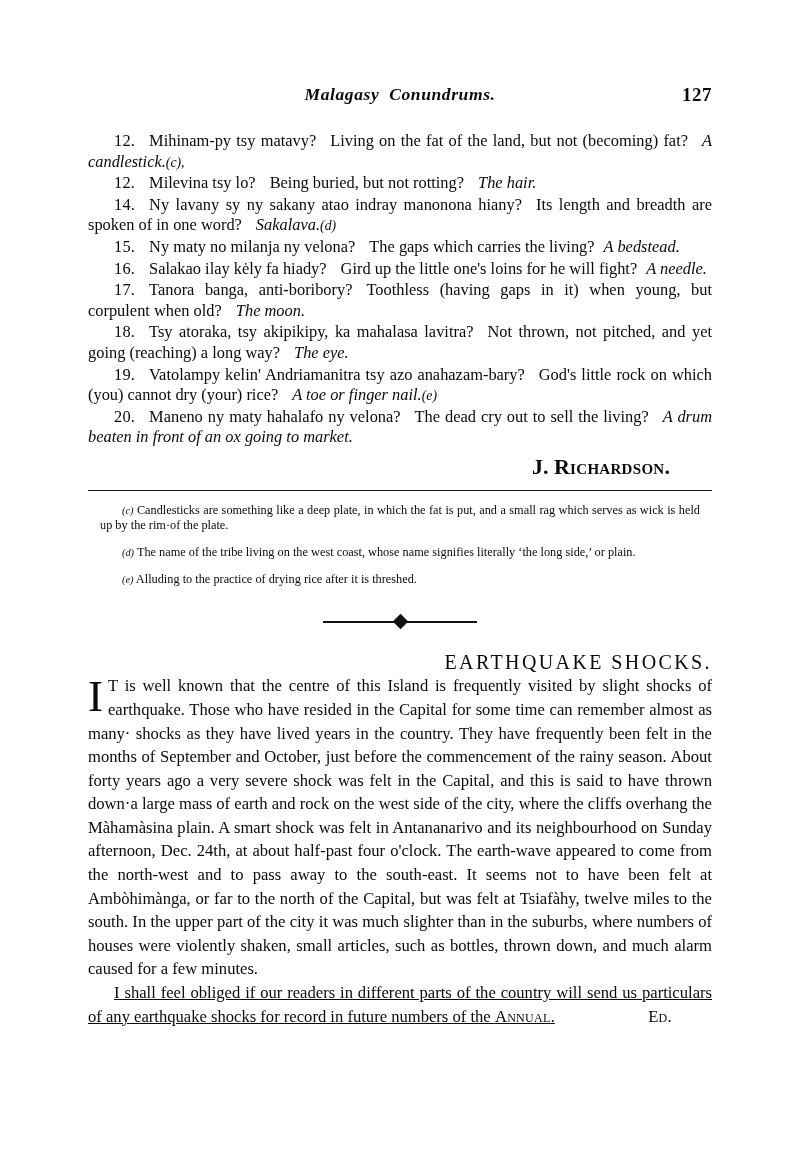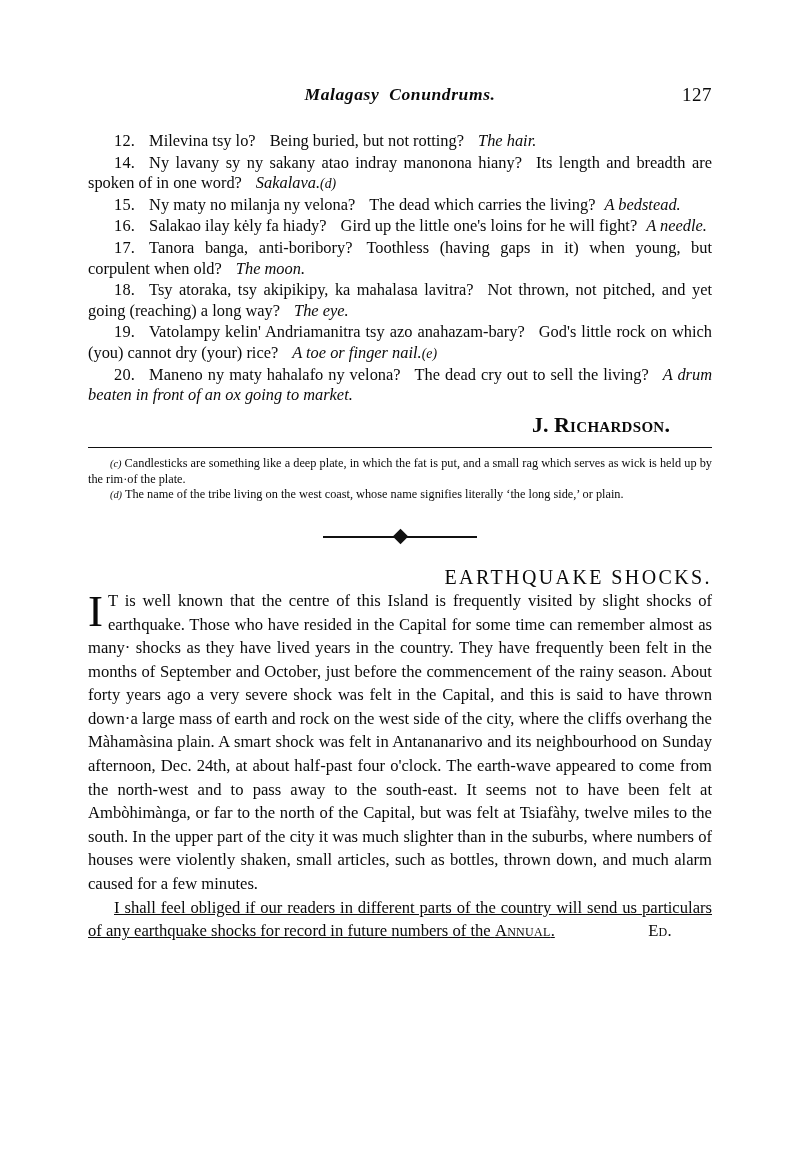--- a/index.html
+++ b/index.html
@@ -39,21 +39,21 @@
     font-style: italic;
     font-weight: 700;
     font-size: 17.5px;
     letter-spacing: 0.6px;
     white-space: pre;
   }
   .head-folio {
     position: absolute;
     right: 0;
     top: 0;
-    font-weight: 400;
+    font-weight: 700;
     font-size: 19px;
     letter-spacing: 0.5px;
   }
 
   
   .column {
     position: absolute;
     left: 88px;
     top: 131px;
     width: 624px;
@@ -100,21 +100,21 @@
     margin-top: 12px;
     border: none;
     border-top: 1.1px solid #111;
     height: 0;
     width: 100%;
   }
   .notes {
     margin-top: 7px;
   }
   .note {
-    margin: 0;
+    margin: 12px;
     font-size: 12.3px;
     line-height: 15.2px;
     text-align: justify;
     text-indent: 22px;
     hyphens: none;
   }
 
   
   .ornament {
     margin-top: 26px;
@@ -192,46 +192,48 @@
 
   <div class="running-head">
     <div class="head-title">Malagasy  Conundrums.</div>
     <div class="head-folio">127</div>
   </div>
 
   <div class="column">
 
     <div>
 
+      <p class="riddle"><span class="num">12.</span><span class="gap-md"></span><span>Mihinam-py tsy matavy?</span><span class="gap-md"></span><span>Living on the fat of the land, but not (becoming) fat?</span><span class="gap-md"></span><span class="ans">A candlestick.</span><span class="foot-ref">(c),</span></p>
 
       <p class="riddle"><span class="num">12.</span><span class="gap-md"></span><span>Milevina tsy lo?</span><span class="gap-md"></span><span>Being buried, but not rotting?</span><span class="gap-md"></span><span class="ans">The hair.</span><span class="foot-ref"></span></p>
 
       <p class="riddle"><span class="num">14.</span><span class="gap-md"></span><span>Ny lavany sy ny sakany atao indray manonona hiany?</span><span class="gap-md"></span><span>Its length and breadth are spoken of in one word?</span><span class="gap-md"></span><span class="ans">Sakalava.</span><span class="foot-ref">(d)</span></p>
 
-      <p class="riddle"><span class="num">15.</span><span class="gap-md"></span><span>Ny maty no milanja ny velona?</span><span class="gap-md"></span><span>The dead which carries the living?</span><span class="gap-sm"></span><span class="ans">A bedstead.</span><span class="foot-ref"></span></p>
+      <p class="riddle"><span class="num">15.</span><span class="gap-md"></span><span>Ny maty no milanja ny velona?</span><span class="gap-md"></span><span>The gaps which carries the living?</span><span class="gap-sm"></span><span class="ans">A bedstead.</span><span class="foot-ref"></span></p>
 
       <p class="riddle"><span class="num">16.</span><span class="gap-md"></span><span>Salakao ilay kėly fa hiady?</span><span class="gap-md"></span><span>Gird up the little one's loins for he will fight?</span><span class="gap-sm"></span><span class="ans">A needle.</span><span class="foot-ref"></span></p>
 
       <p class="riddle"><span class="num">17.</span><span class="gap-md"></span><span>Tanora banga, anti-boribory?</span><span class="gap-md"></span><span>Toothless (having gaps in it) when young, but corpulent when old?</span><span class="gap-md"></span><span class="ans">The moon.</span><span class="foot-ref"></span></p>
 
       <p class="riddle"><span class="num">18.</span><span class="gap-md"></span><span>Tsy atoraka, tsy akipikipy, ka mahalasa lavitra?</span><span class="gap-md"></span><span>Not thrown, not pitched, and yet going (reaching) a long way?</span><span class="gap-md"></span><span class="ans">The eye.</span><span class="foot-ref"></span></p>
 
       <p class="riddle"><span class="num">19.</span><span class="gap-md"></span><span>Vatolampy kelin' Andriamanitra tsy azo anahazam-bary?</span><span class="gap-md"></span><span>God's little rock on which (you) cannot dry (your) rice?</span><span class="gap-md"></span><span class="ans">A toe or finger nail.</span><span class="foot-ref">(e)</span></p>
 
       <p class="riddle"><span class="num">20.</span><span class="gap-md"></span><span>Maneno ny maty hahalafo ny velona?</span><span class="gap-md"></span><span>The dead cry out to sell the living?</span><span class="gap-md"></span><span class="ans">A drum beaten in front of an ox going to market.</span><span class="foot-ref"></span></p>
 
     </div>
 
     <div class="byline"><span>J. </span><span class="smallcaps">Richardson</span><span>.</span></div>
 
     <hr class="note-rule">
 
     <div class="notes">
       <p class="note"><span class="foot-ref">(c)</span><span> Candlesticks are something like a deep plate, in  which  the  fat  is put, and  a  small rag which serves as wick is held up by the rim·of the plate.</span></p>
       <p class="note"><span class="foot-ref">(d)</span><span> The name of the tribe living on the  west  coast,  whose  name  signifies  literally ‘the long side,’ or plain.</span></p>
+      <p class="note"><span class="foot-ref">(e)</span><span> Alluding to the practice of drying rice after it is threshed.</span></p>
     </div>
 
     <div class="ornament">
       <div class="orn-line"></div>
       <div class="orn-diamond"></div>
     </div>
 
     <div class="article">
       <div class="section-title">EARTHQUAKE SHOCKS.</div>
 

